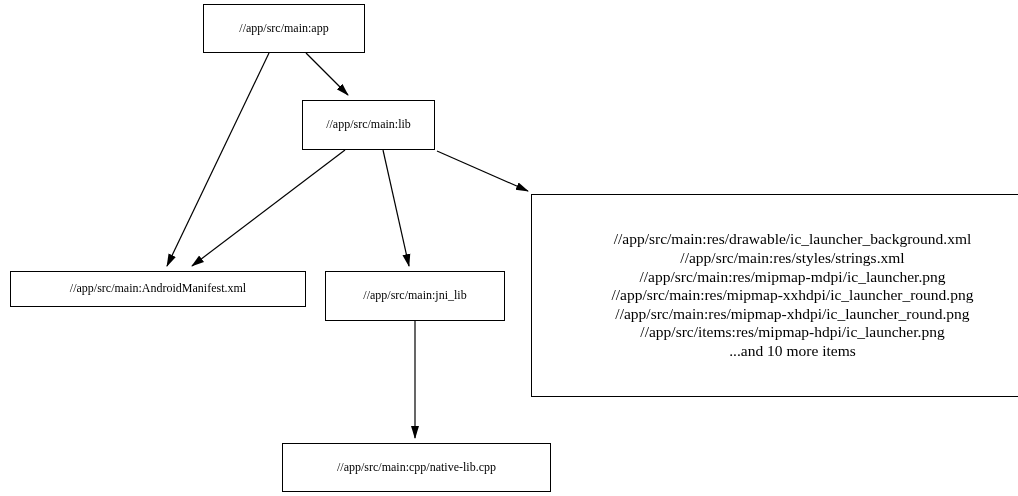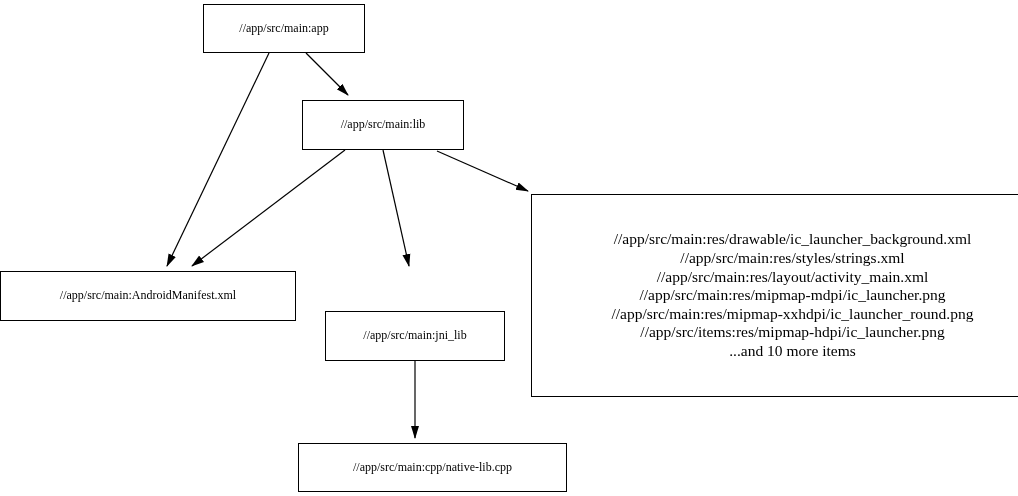--- a/index.html
+++ b/index.html
@@ -64,39 +64,39 @@
     <line class="edge-line" x1="345" y1="150" x2="192" y2="266" marker-end="url(#arrowhead)"></line>
     <line class="edge-line" x1="383" y1="150" x2="409" y2="266" marker-end="url(#arrowhead)"></line>
     <line class="edge-line" x1="437" y1="151" x2="528" y2="191" marker-end="url(#arrowhead)"></line>
     <line class="edge-line" x1="415" y1="320" x2="415" y2="438" marker-end="url(#arrowhead)"></line>
   </svg>
 
   <div class="node" style="left:203px; top:4px; width:162px; height:49px;">
     <span>//app/src/main:app</span>
   </div>
 
-  <div class="node" style="left:302px; top:100px; width:162px; height:50px;">
+  <div class="node" style="left:302px; top:100px; width:133px; height:50px;">
     <span>//app/src/main:lib</span>
   </div>
 
-  <div class="node" style="left:0; top:271px; width:296px; height:50px;text-align:center;">
+  <div class="node" style="left:10px; top:271px; width:296px; height:36px;text-align:center;">
     <span>//app/src/main:AndroidManifest.xml</span>
   </div>
 
-  <div class="node" style="left:325px; top:271px; width:180px; height:50px;margin-top:40px;">
+  <div class="node" style="left:325px; top:271px; width:180px; height:50px;">
     <span>//app/src/main:jni_lib</span>
   </div>
 
   <div class="node node-multi" style="left:531px; top:194px; width:523px; height:203px;">
     <span>//app/src/main:res/drawable/ic_launcher_background.xml</span>
     <span>//app/src/main:res/styles/strings.xml</span>
-    <span>//app/src/main:res/layout/activity_main.xml</span>
     <span>//app/src/main:res/mipmap-mdpi/ic_launcher.png</span>
     <span>//app/src/main:res/mipmap-xxhdpi/ic_launcher_round.png</span>
+    <span>//app/src/main:res/mipmap-xhdpi/ic_launcher_round.png</span>
     <span>//app/src/items:res/mipmap-hdpi/ic_launcher.png</span>
     <span>...and 10 more items</span>
   </div>
 
-  <div class="node" style="left:298px; top:443px; width:269px; height:49px;">
+  <div class="node" style="left:282px; top:443px; width:269px; height:49px;">
     <span>//app/src/main:cpp/native-lib.cpp</span>
   </div>
 
 </div>
 
 </body></html>

